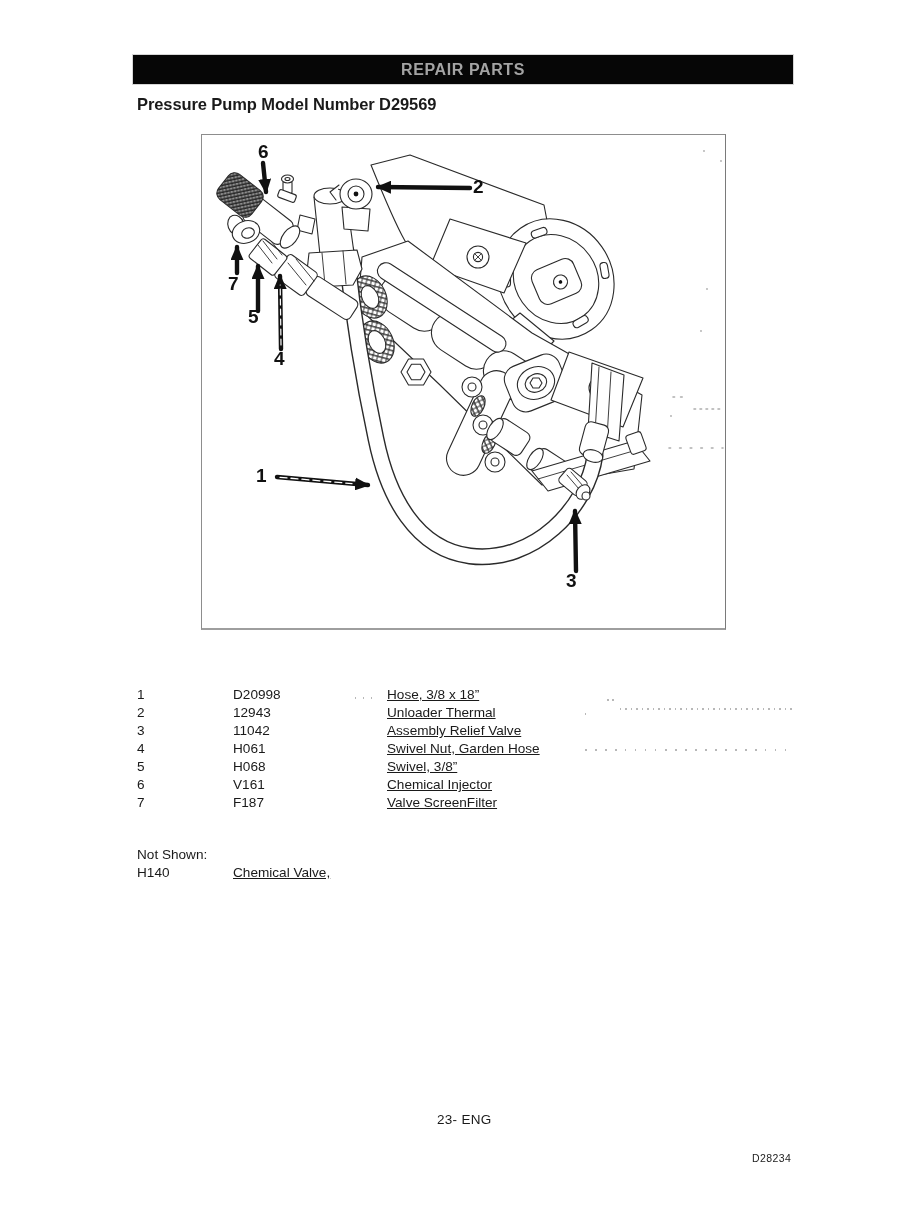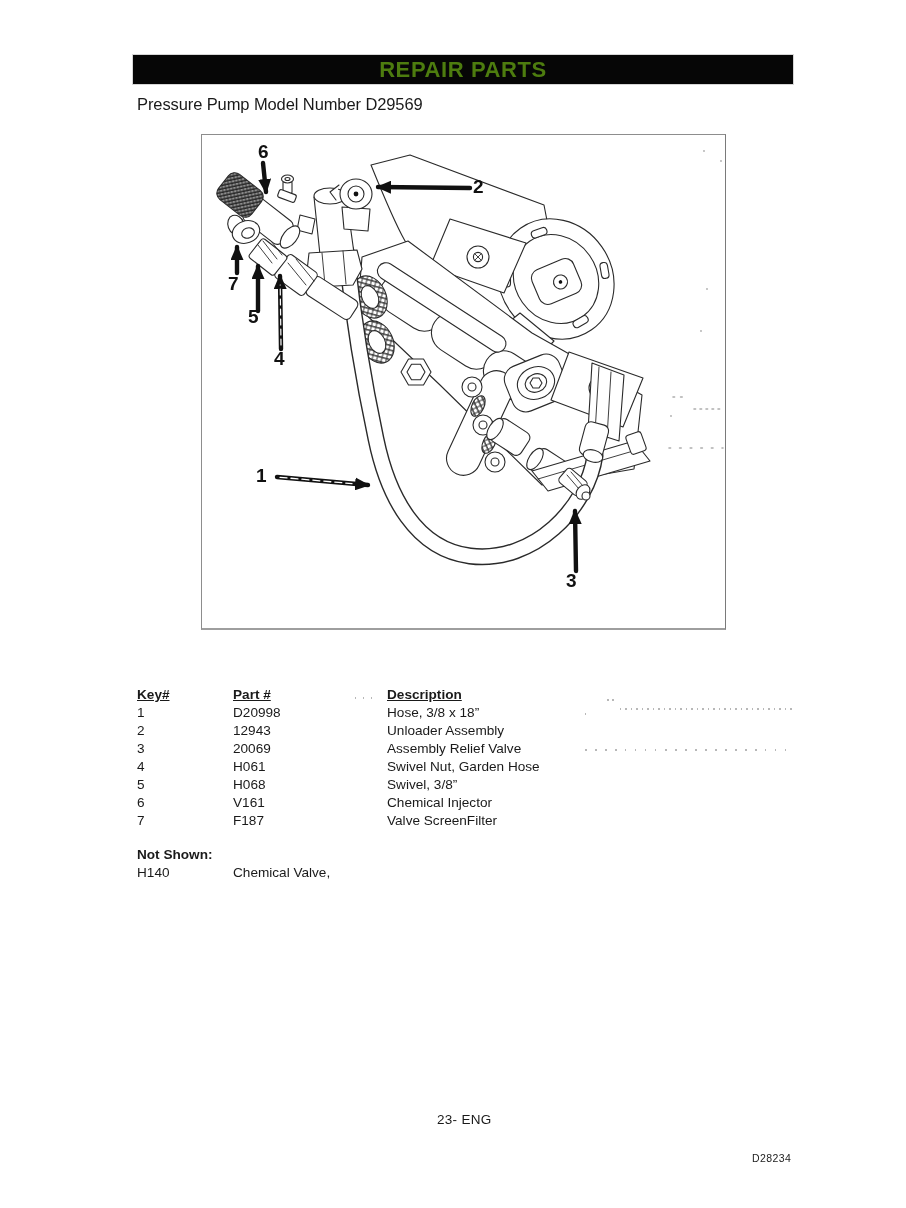--- a/index.html
+++ b/index.html
@@ -8,40 +8,40 @@
     font-family:"Liberation Sans", sans-serif;color:#1a1a1a;overflow:hidden;
   }
   .abs{position:absolute;}
   
   .header-bar{
     left:133px;top:55px;width:660px;height:29px;background:#060606;
     display:flex;align-items:center;justify-content:center;
     box-shadow:0 0 0 1px #d6d6d6;
   }
   .header-bar span{
-    color:#4d7c0f;font-weight:bold;font-size:22px;letter-spacing:0.6px;
+    color:#a3a3a3;font-weight:bold;font-size:16px;letter-spacing:0.6px;
   }
   .subtitle{
-    left:137px;top:95px;font-size:16.5px;font-weight:normal;letter-spacing:-0.1px;
+    left:137px;top:95px;font-size:16.5px;font-weight:bold;letter-spacing:-0.1px;
   }
   
   .figure-frame{
     left:201px;top:134px;width:523px;height:493px;
     border:1px solid #8d8d8d;border-bottom:2px solid #9e9e9e;border-right-color:#7a7a7a;
     background:#ffffff;
   }
   
   .parts-table{left:137px;top:686px;font-size:13.6px;line-height:18px;}
   .tr{display:flex;white-space:nowrap;}
   .c1{width:96px;}
   .c2{width:154px;}
-  .c3{flex:0 0 auto;}
+  .c3{flex:0 0 auto;text-decoration:underline;}
   .th span{font-weight:bold;text-decoration:underline;}
   .not-shown{left:137px;top:846px;font-size:13.6px;line-height:18px;}
-  .not-shown .bold{font-weight:bold;}
+  .not-shown .bold{font-weight:normal;}
   .footer-left{left:437px;top:1112px;font-size:13.5px;letter-spacing:0.3px;}
   .footer-right{left:752px;top:1152px;font-size:10.5px;letter-spacing:0.4px;color:#222;text-align:center;}
   
   .noise{
     position:absolute;height:2px;
     background-image:repeating-linear-gradient(90deg,#ababab 0 1.5px,transparent 1.5px var(--sp,6px));
     opacity:.85;
   }
 </style>
 </head>
@@ -269,38 +269,33 @@
 
     <g>
       <text x="26" y="155" stroke="none">7</text>
       <line x1="35" y1="138" x2="35" y2="112" stroke-width="4.4" marker-end="url(#ah)"></line>
     </g>
   </g>
 </svg>
 </div>
 
 <div class="abs parts-table">
-  <div class="tr th">
-    <span class="c1">Key#</span>
-    <span class="c2">Part #</span>
-    <span class="c3">Description</span>
-  </div>
   <div class="tr">
     <span class="c1">1</span>
     <span class="c2">D20998</span>
     <span class="c3">Hose, 3/8 x 18”</span>
   </div>
   <div class="tr">
     <span class="c1">2</span>
     <span class="c2">12943</span>
-    <span class="c3">Unloader Assembly</span>
+    <span class="c3">Unloader Thermal</span>
   </div>
   <div class="tr">
     <span class="c1">3</span>
-    <span class="c2">20069</span>
+    <span class="c2">11042</span>
     <span class="c3">Assembly Relief Valve</span>
   </div>
   <div class="tr">
     <span class="c1">4</span>
     <span class="c2">H061</span>
     <span class="c3">Swivel Nut, Garden Hose</span>
   </div>
   <div class="tr">
     <span class="c1">5</span>
     <span class="c2">H068</span>

